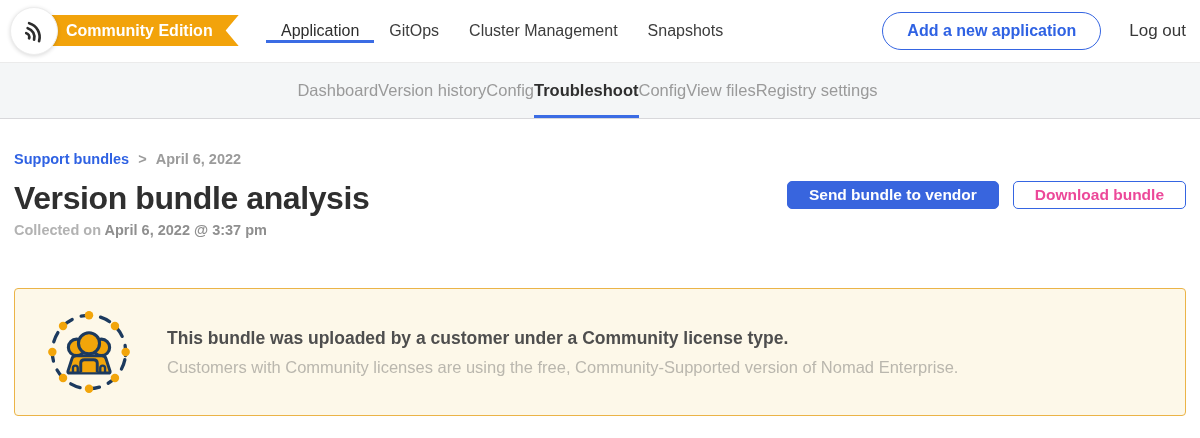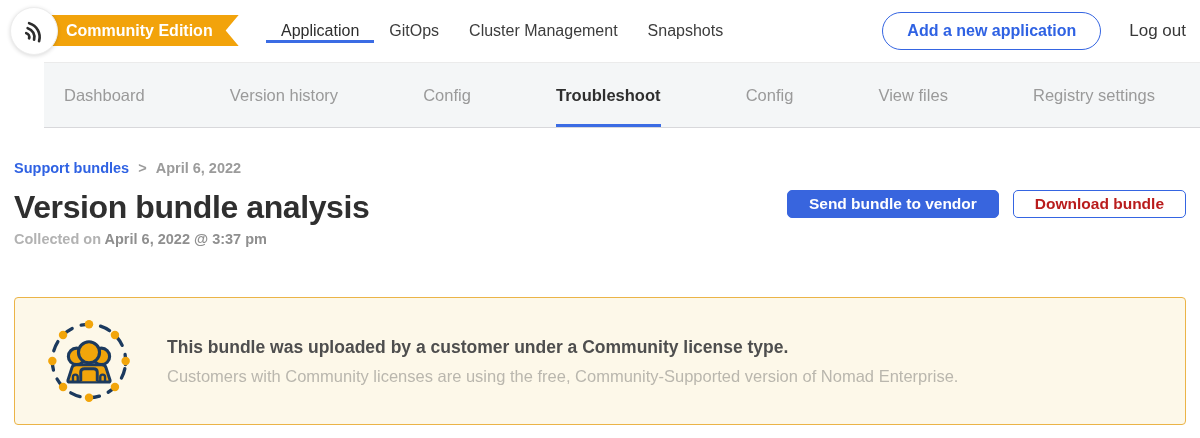--- a/index.html
+++ b/index.html
@@ -21,22 +21,22 @@
     font-weight:500; color:#3c3c3c; cursor:pointer; border-bottom:3px solid transparent; padding-top:3px; }
   .topnav .item.active { color:#2d2d2d; border-bottom-color:#3B6CE4; }
   .header .spacer { flex:1; }
   .add-app-btn { align-self:center; height:38px; border:1.5px solid #3565E2; border-radius:19px;
     background:#fff; color:#2F62E3; font-weight:700; font-size:16px; padding:0 24px;
     font-family:inherit; cursor:pointer; white-space:nowrap; }
   .logout { align-self:center; margin:0 14px 0 28px; font-size:17px; color:#383838;
     text-decoration:none; cursor:pointer; white-space:nowrap; }
 
   
-  .subnav { height:66px; background:#F4F6F7; border-top:1px solid #EBEBEB; border-bottom:1px solid #D8D8DB;
-    display:flex; align-items:stretch; justify-content:space-between; padding:0 45px 0 20px;margin-left:44px; }
+  .subnav { height:57px; background:#F4F6F7; border-top:1px solid #EBEBEB; border-bottom:1px solid #D8D8DB;
+    display:flex; align-items:stretch; justify-content:center; padding:0 45px 0 20px; }
   .subnav .item { display:flex; align-items:center; font-size:16.5px; font-weight:500;
     color:#9A9A9A; cursor:pointer; border-bottom:3px solid transparent; padding-top:3px; }
   .subnav .item.active { color:#2f2f2f; font-weight:700; border-bottom-color:#3B6CE4; }
 
   
   .main { padding:0 14px; }
   .breadcrumb { margin-top:32px; font-size:14.5px; font-weight:700; display:flex; align-items:center; }
   .breadcrumb .link { color:#2F62E3; cursor:pointer; text-decoration:none; }
   .breadcrumb .sep { color:#9B9B9B; margin:0 9px; font-weight:700; }
   .breadcrumb .current { color:#9B9B9B; }
@@ -44,21 +44,21 @@
   .title-row { margin-top:12px; display:flex; justify-content:space-between; align-items:flex-start; }
   .page-title { font-size:32px; font-weight:700; color:#2f2f2f; letter-spacing:-0.4px; line-height:38px; }
   .collected { margin-top:5px; font-size:14.5px; font-weight:700; }
   .collected .prefix { color:#B2B2B2; }
   .collected .date { color:#8f8f8f; }
 
   .actions { display:flex; gap:14px; margin-top:2px; margin-right:0; }
   .btn { height:28px; border-radius:5px; font-weight:700; font-size:15.5px; padding:0 21px;
     font-family:inherit; cursor:pointer; white-space:nowrap; }
   .btn-primary { background:#3865DE; border:1.5px solid #3865DE; color:#fff; }
-  .btn-secondary { background:#fff; border:1.5px solid #3565E2; color:#b91c1c; }
+  .btn-secondary { background:#fff; border:1.5px solid #3565E2; color:#ec4899; }
 
   
   .banner { margin-top:50px; border:1.5px solid #EBB447; background:#FDF8E9; border-radius:4px;
     padding:19px 30px; display:flex; align-items:center; gap:34px; }
   .banner-icon { flex:0 0 auto; width:88px; height:88px; }
   .banner-heading { font-size:17.5px; font-weight:700; color:#4e4e4e; margin-bottom:9px; }
   .banner-subtext { font-size:16.5px; color:#BAB7AE; }
 </style>
 </head>
 <body>

